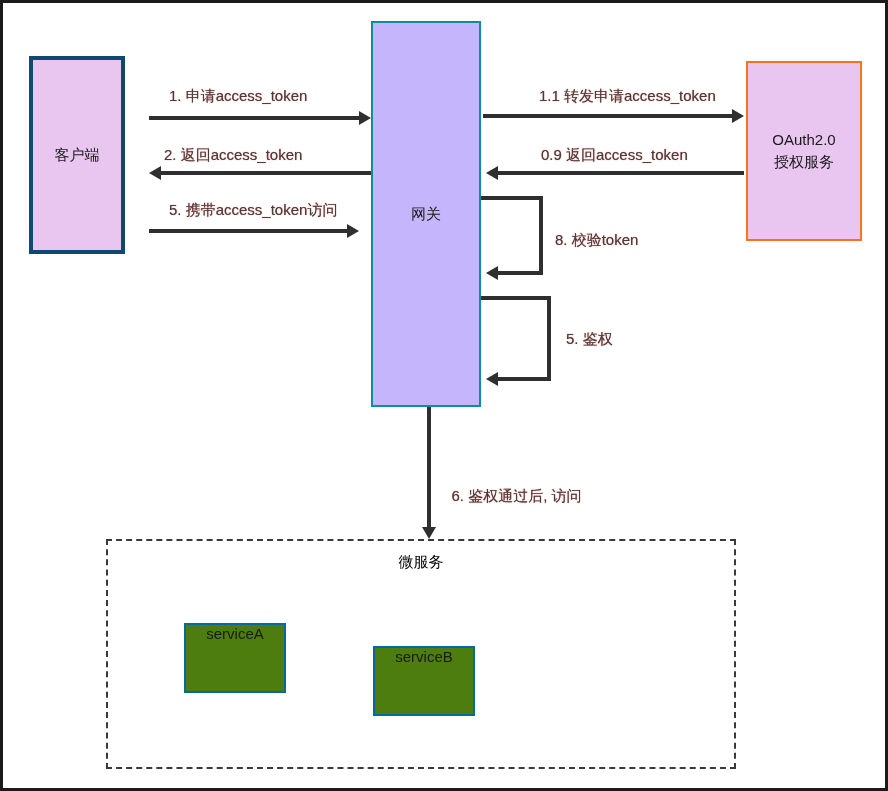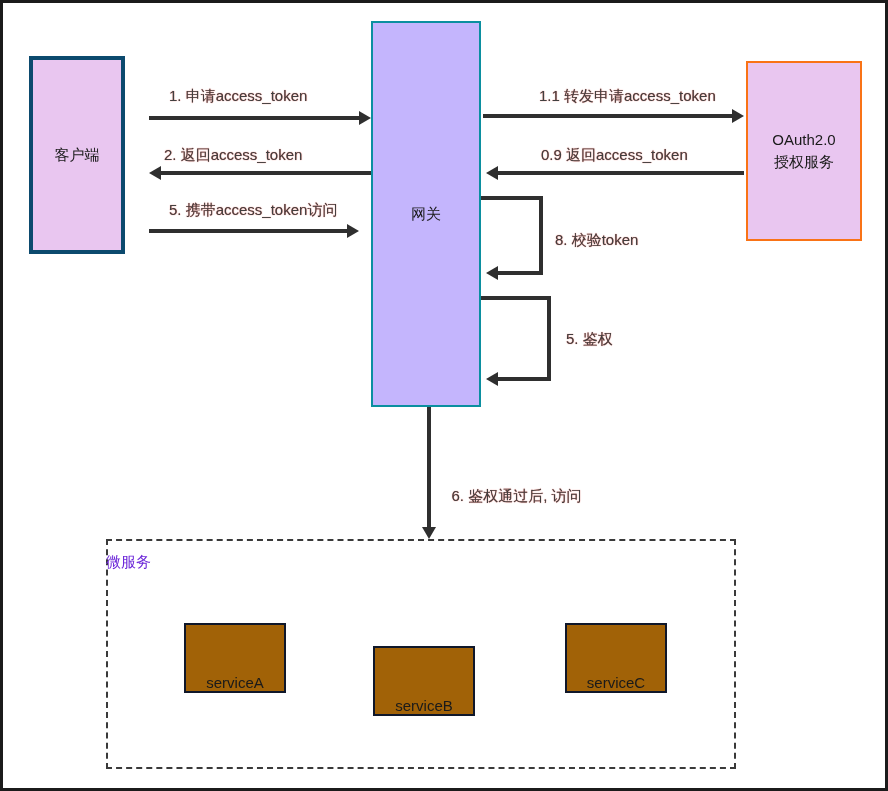--- a/index.html
+++ b/index.html
@@ -57,32 +57,33 @@
     position: absolute;
     left: 103px; top: 536px; width: 630px; height: 230px;
     border: 2px dashed #3a3a3a;
     box-sizing: border-box;
     background: #ffffff;
   }
 
   .micro-label {
     position: absolute;
     left: 103px; top: 550px; width: 630px;
+    text-align: center;
     font-size: 15px;
-    color: #6d28d9;
+    color: #000000;
   }
 
   .service {
     position: absolute;
     width: 102px; height: 70px;
-    background: #a16207;
-    border: 2px solid #0f172a;
+    background: #4d7c0f;
+    border: 2px solid #0369a1;
     box-sizing: border-box;
     display: flex;
-    align-items: flex-end;
+    align-items: flex-start;
     justify-content: center;
     font-size: 15px;
     color: #1a1a1a;
   }
   .service-a { left: 181px; top: 620px; }
   .service-b { left: 370px; top: 643px; }
   .service-c { left: 562px; top: 620px; }
 
   .edge-label {
     position: absolute;
@@ -164,23 +165,20 @@
 
   <div class="micro-box"></div>
   <div class="micro-label">微服务</div>
 
   <div class="service service-a">
     <span>serviceA</span>
   </div>
   <div class="service service-b">
     <span>serviceB</span>
   </div>
-  <div class="service service-c">
-    <span>serviceC</span>
-  </div>
 
   <div class="edge-label lbl-1">1. 申请access_token</div>
   <div class="edge-label lbl-2">2. 返回access_token</div>
   <div class="edge-label lbl-3">5. 携带access_token访问</div>
   <div class="edge-label lbl-1-1">1.1 转发申请access_token</div>
   <div class="edge-label lbl-1-2">0.9 返回access_token</div>
   <div class="edge-label lbl-4">8. 校验token</div>
   <div class="edge-label lbl-5">5. 鉴权</div>
   <div class="edge-label lbl-6">
     <div>6. 鉴权通过后, 访问</div>

